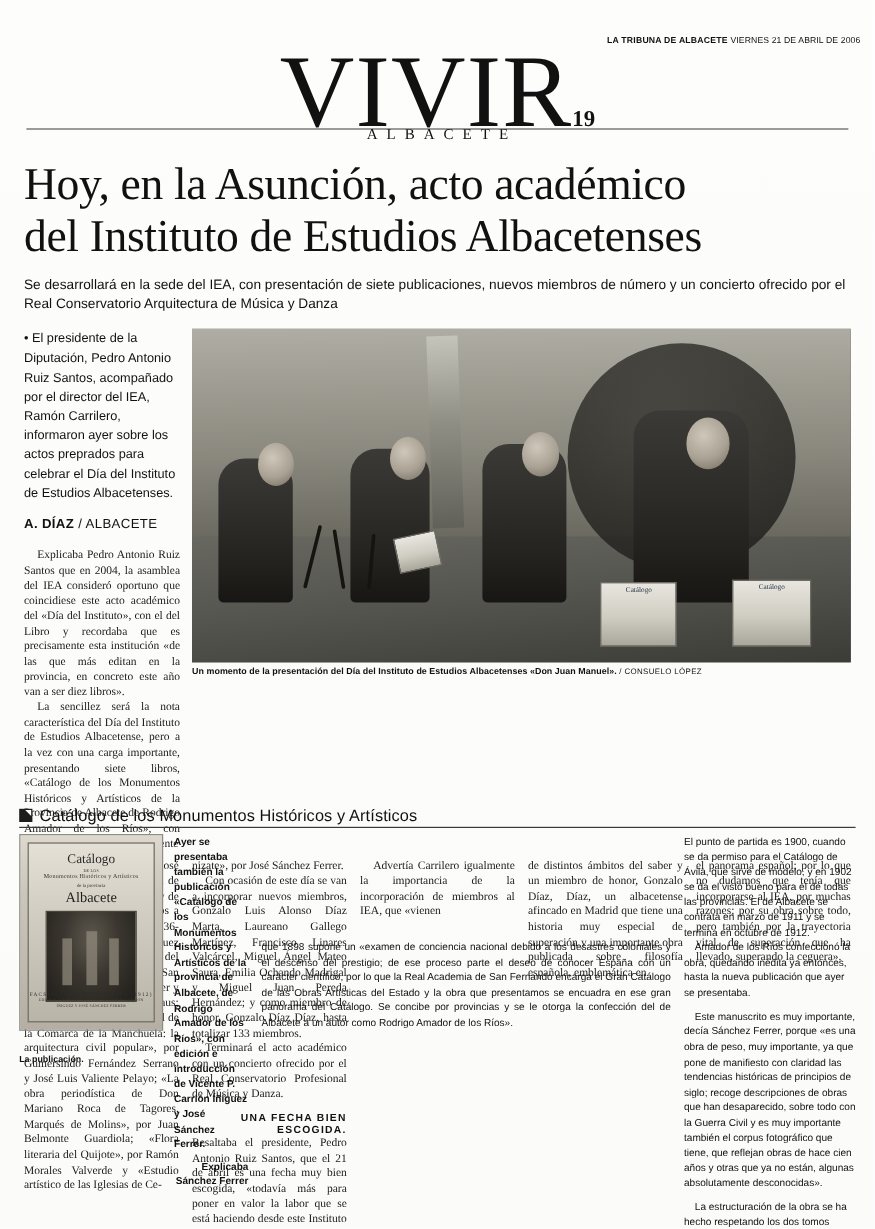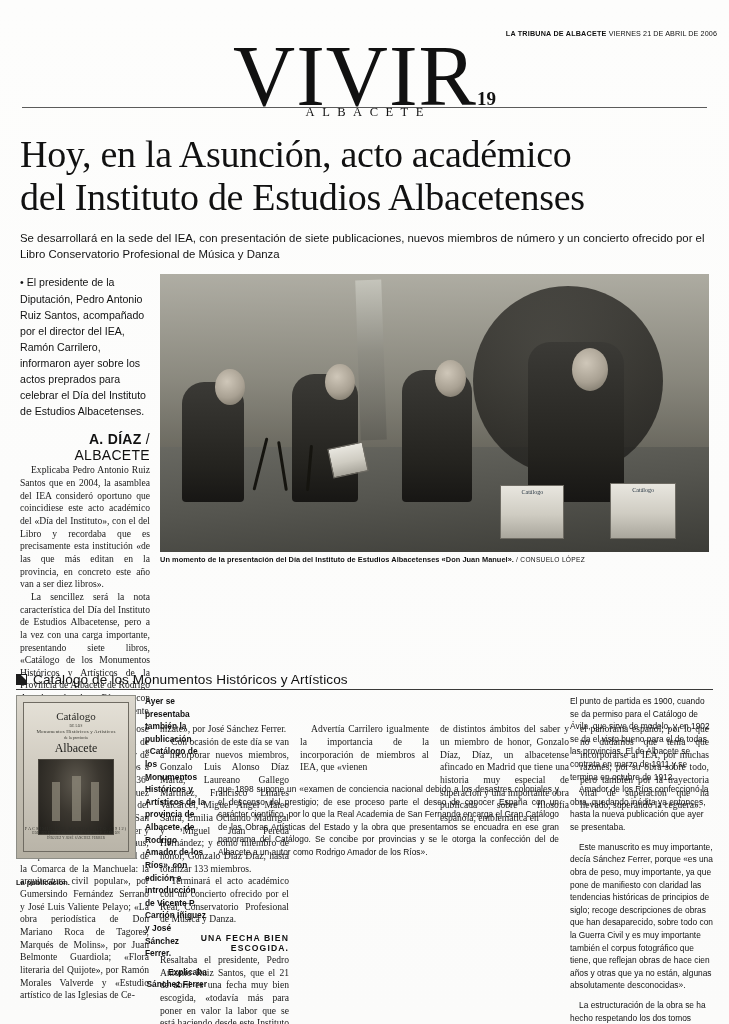--- a/index.html
+++ b/index.html
@@ -113,25 +113,24 @@
   }
   .bullet-intro {
     font-family: "Liberation Sans", sans-serif;
     font-size: 10.6px;
     line-height: 1.52;
     color: #111;
     margin-bottom: 12px;
   }
   .byline {
     font-family: "Liberation Sans", sans-serif;
-    font-size: 14px;
+    font-size: 11px;
     letter-spacing: .3px;
-    margin-bottom: 1px;
-    color: #111;
-    text-align: right;
+    margin-bottom: 14px;
+    color: #111;
   }
   .byline .author { font-weight: bold; }
   .byline .sep { font-weight: normal; }
   .byline .place { font-weight: normal; }
 
   .body-text {
     font-family: "Liberation Serif", serif;
     font-size: 9.6px;
     line-height: 1.32;
     text-align: justify;
@@ -411,21 +410,21 @@
   <div class="logo-wrap">
     <div class="logo-vivir"><span>VIVIR</span><span class="logo-page-no">19</span></div>
     <div class="logo-rule"></div>
     <div class="logo-albacete">ALBACETE</div>
   </div>
 
   <div class="headline">
     <div>Hoy, en la Asunción, acto académico</div>
     <div>del Instituto de Estudios Albacetenses</div>
   </div>
-  <div class="subhead">Se desarrollará en la sede del IEA, con presentación de siete publicaciones,  nuevos miembros de número  y un concierto ofrecido por el Libro Conservatorio Profesional de Música y Danza</div>
+  <div class="subhead">Se desarrollará en la sede del IEA, con presentación de siete publicaciones,  nuevos miembros de número  y un concierto ofrecido por el Real Conservatorio Arquitectura de Música y Danza</div>
 
   <div class="top-area">
 
     <div class="col-left">
       <div class="bullet-intro">• El presidente de la Diputación, Pedro Antonio Ruiz Santos, acompañado por el director del IEA, Ramón Carrilero, informaron ayer sobre los actos preprados para celebrar el Día del Instituto de Estudios Albacetenses.</div>
       <div class="byline">
         <span class="author">A. DÍAZ</span><span class="sep"> / </span><span class="place">ALBACETE</span>
       </div>
       <div class="body-text">
         <p>Explicaba Pedro Antonio Ruiz Santos que  en 2004, la asamblea del IEA consideró oportuno que coincidiese  este acto académico del «Día del Instituto», con el del Libro y recordaba que es precisamente esta institución «de  las que más editan en la provincia, en concreto este año van a ser diez libros».</p>

